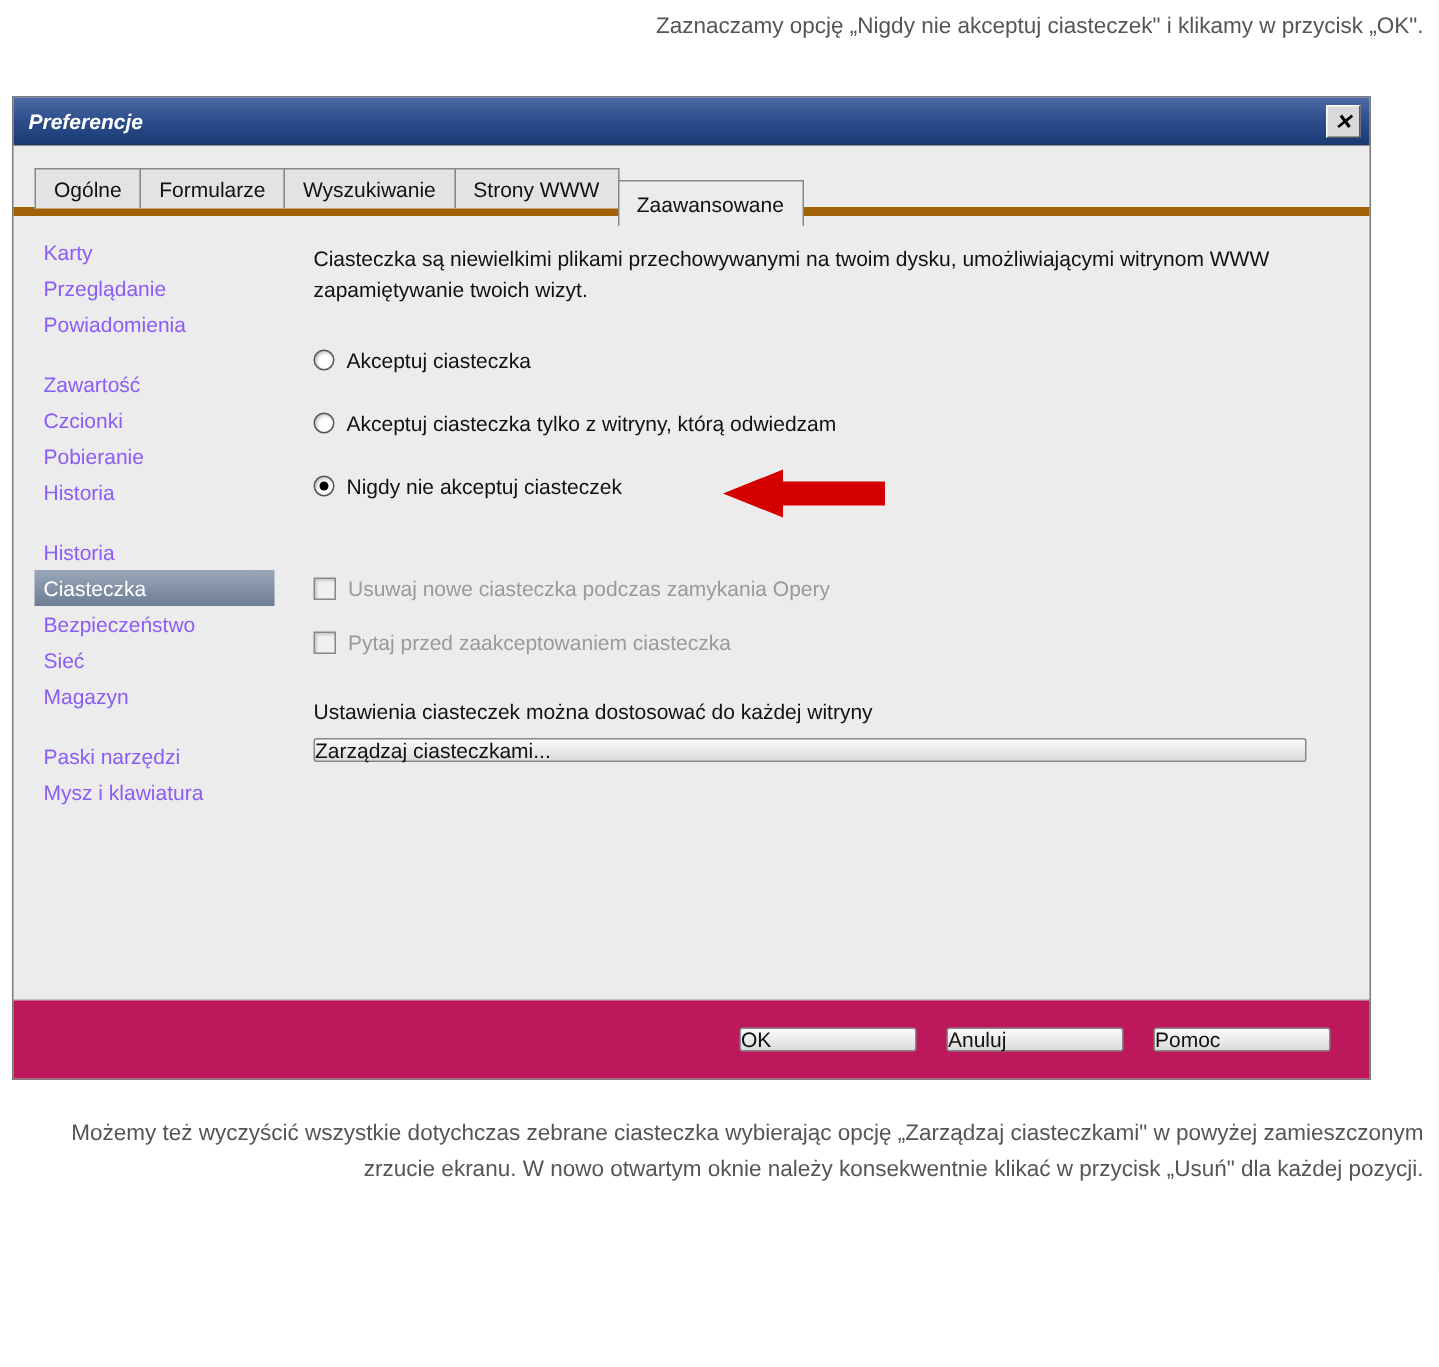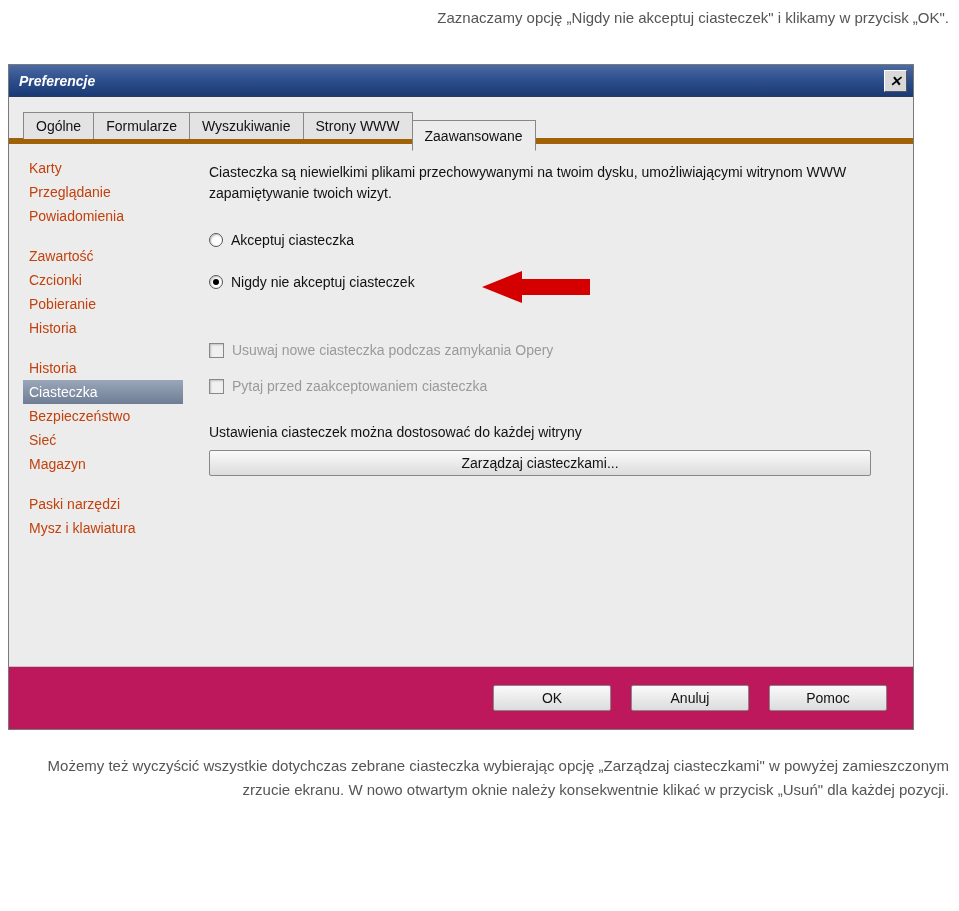--- a/index.html
+++ b/index.html
@@ -88,21 +88,21 @@
       width: 174px;
       padding: 8px 0 0 14px;
     }
     .group {
       margin-bottom: 16px;
     }
     .side-item {
       padding: 4px 6px 4px 6px;
       font-size: 14px;
       cursor: pointer;
-      color: #c2410c;
+      color: #8b5cf6;
     }
     .side-item.selected {
       background: linear-gradient(#9aa7b9, #6e7d94);
       color: #fff;
     }
     .main-pane {
       flex: 1;
       padding: 14px 16px 0 26px;
       position: relative;
       font-size: 14px;
@@ -146,24 +146,24 @@
     .footer {
       display: flex;
       justify-content: flex-end;
       gap: 20px;
       padding: 18px 26px 18px 0;
       border-top: 1px solid #c3c3c3;
       background: #be185d;
     }
     .btn {
       min-width: 118px;
-      height: 26px;
+      height: 16px;
       border: 1px solid #888;
       background: linear-gradient(#fafafa, #dcdcdc);
-      display: flex; align-items: center; justify-content: center;
+      display: flex; align-items: center; justify-content: flex-start;
       cursor: pointer;
       font-size: 14px;
       color: #111;
       border-radius: 2px;
     }
     .wide-btn {
       width: 662px;
       margin-top: 4px;
     }
     .sub-note { color: #111; margin-top: 30px; margin-bottom: 10px; }
@@ -217,20 +217,24 @@
       </div>
 
       <div class="main-pane">
         <div class="desc">Ciasteczka są niewielkimi plikami przechowywanymi na twoim dysku, umożliwiającymi witrynom WWW zapamiętywanie twoich wizyt.</div>
 
         <div class="radio-row">
           <span class="radio"></span>
           <span>Akceptuj ciasteczka</span>
         </div>
         <div class="radio-row">
+          <span class="radio"></span>
+          <span>Akceptuj ciasteczka tylko z witryny, którą odwiedzam</span>
+        </div>
+        <div class="radio-row">
           <span class="radio checked"></span>
           <span>Nigdy nie akceptuj ciasteczek</span>
           <svg class="arrow" width="110" height="40">
             <polygon points="0,20 40,4 40,12 108,12 108,28 40,28 40,36" fill="#d40000"></polygon>
           </svg>
         </div>
 
         <div style="height:26px;"></div>
 
         <div class="check-row">

